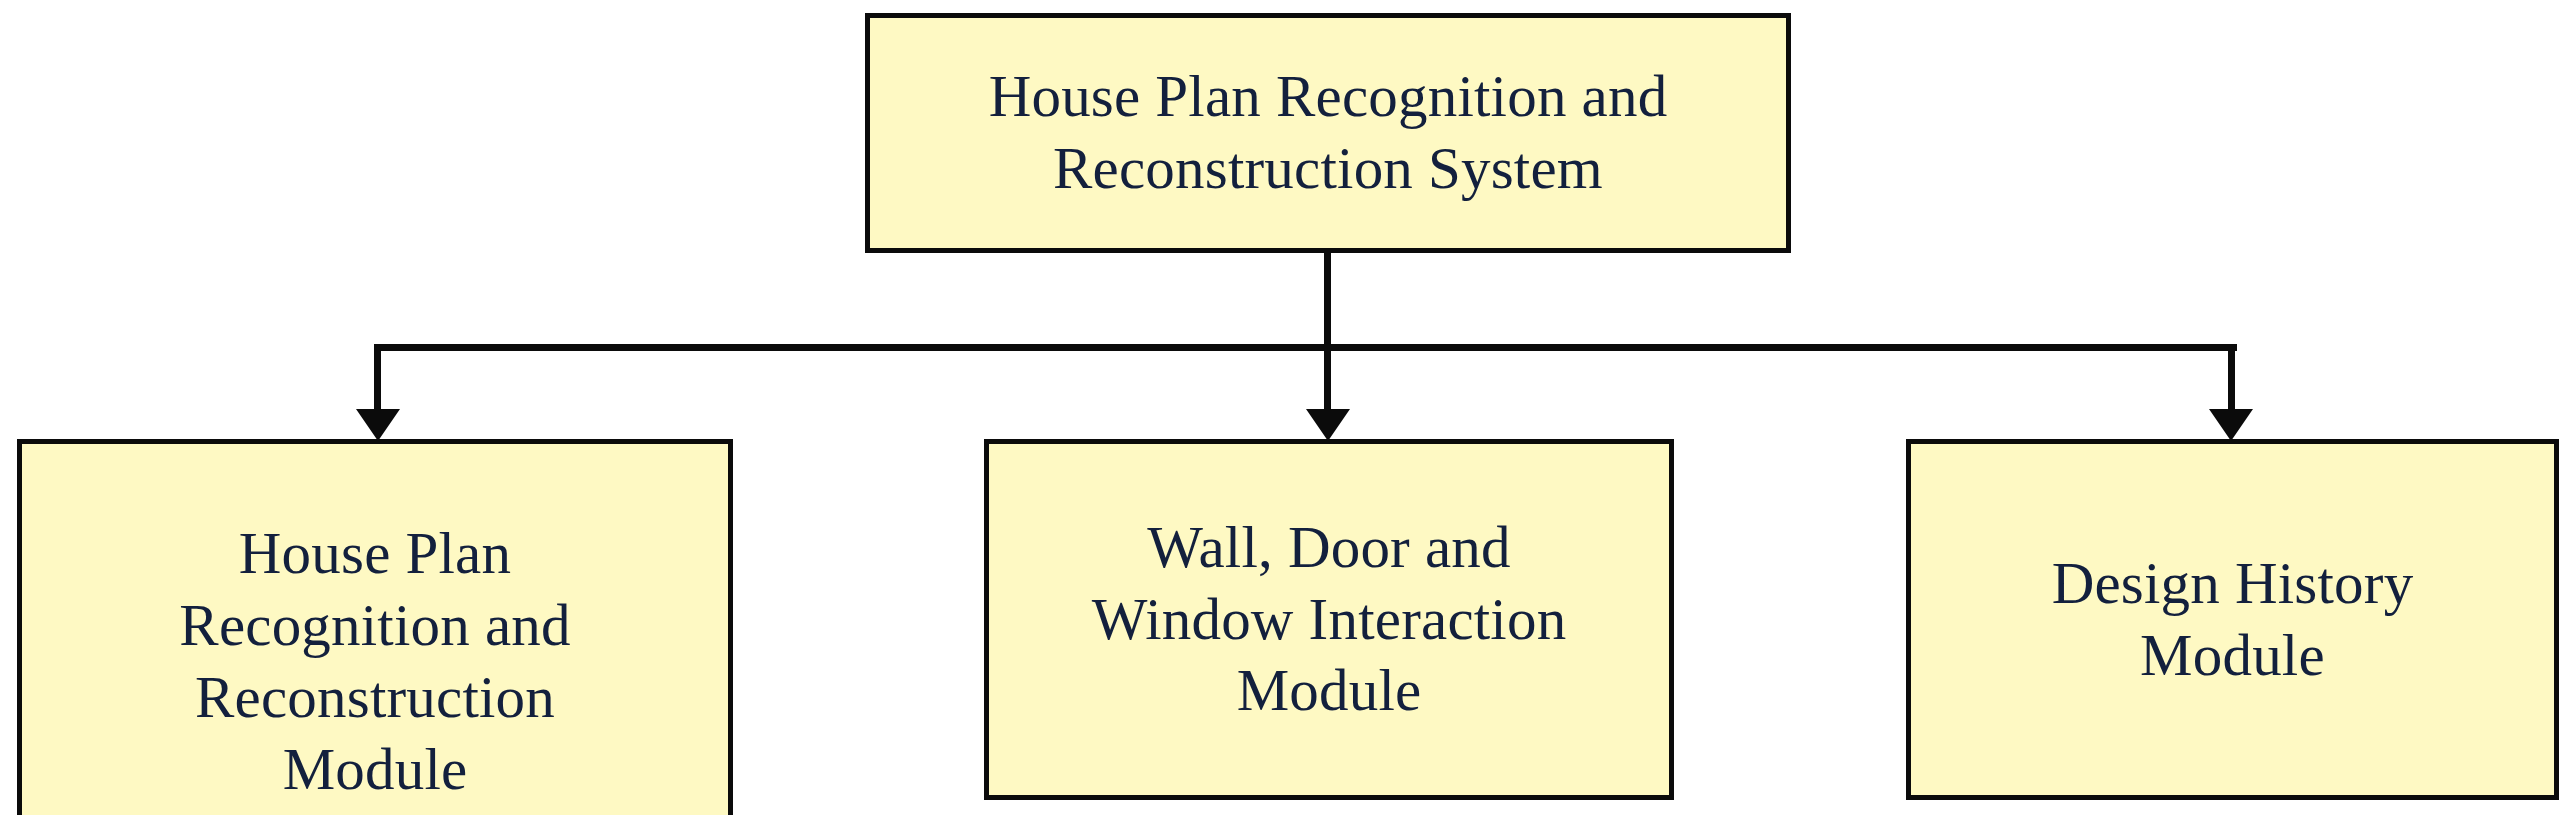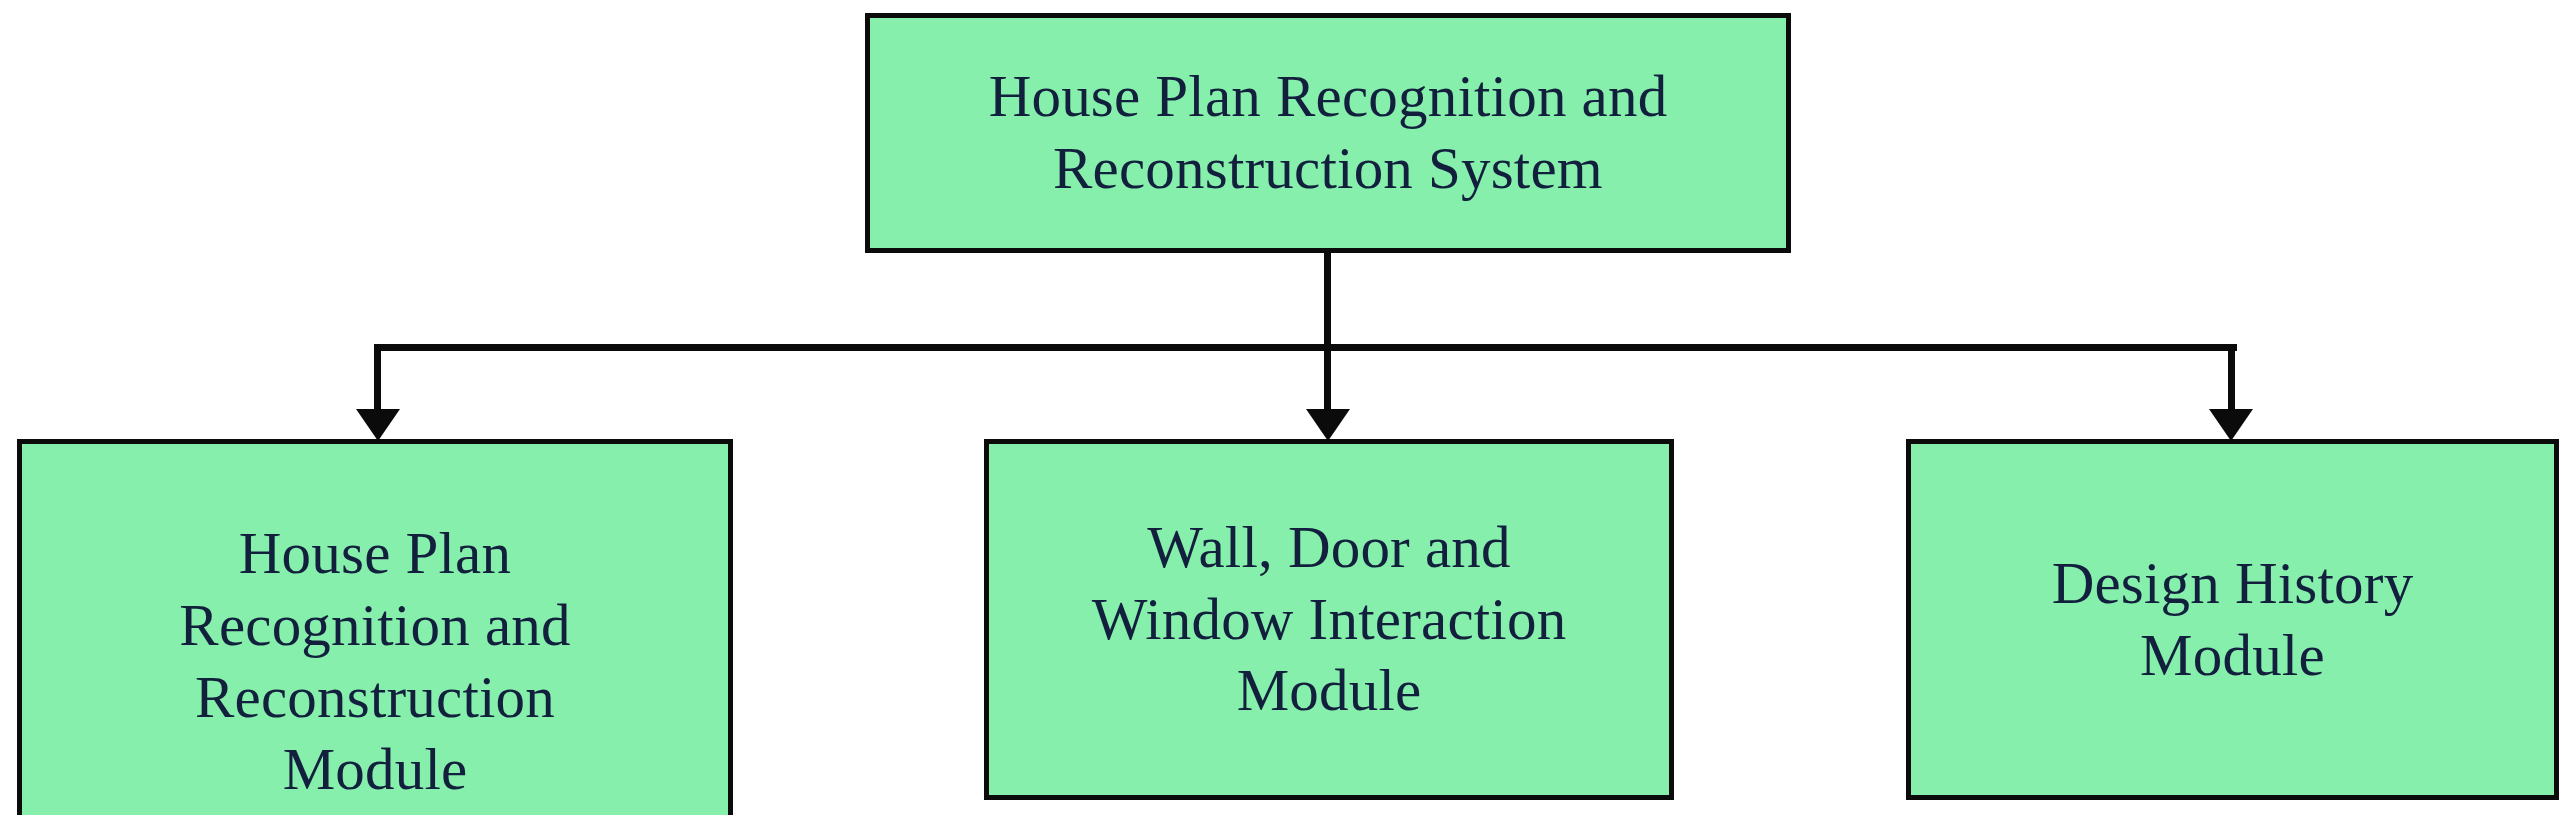--- a/index.html
+++ b/index.html
@@ -17,21 +17,21 @@
     height: 815px;
     background: #ffffff;
     overflow: hidden;
   }
 
   
   .node-box {
     position: absolute;
     box-sizing: border-box;
     border: 5.6px solid #0b0b0b;
-    background: #86efac;
+    background: #fef9c3;
     display: flex;
     align-items: center;
     justify-content: center;
     text-align: center;
   }
   .node-label {
     color: #13203d;
     font-size: 59px;
     line-height: 1.22;
     letter-spacing: 0.2px;

